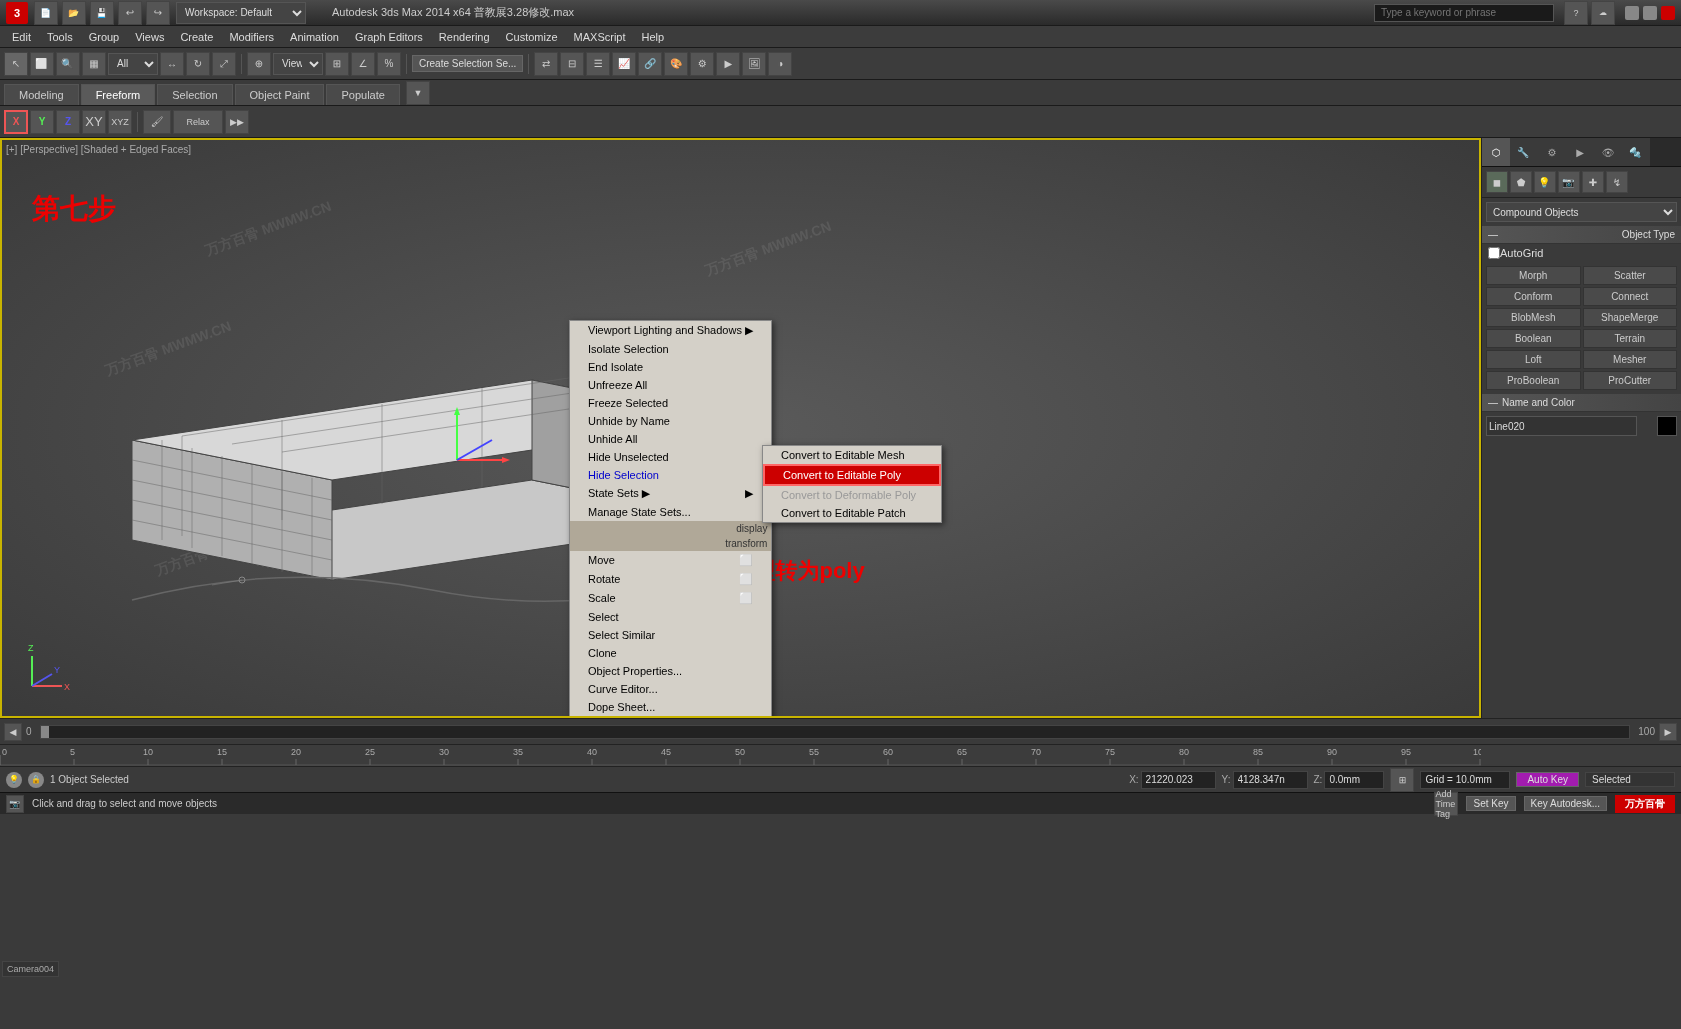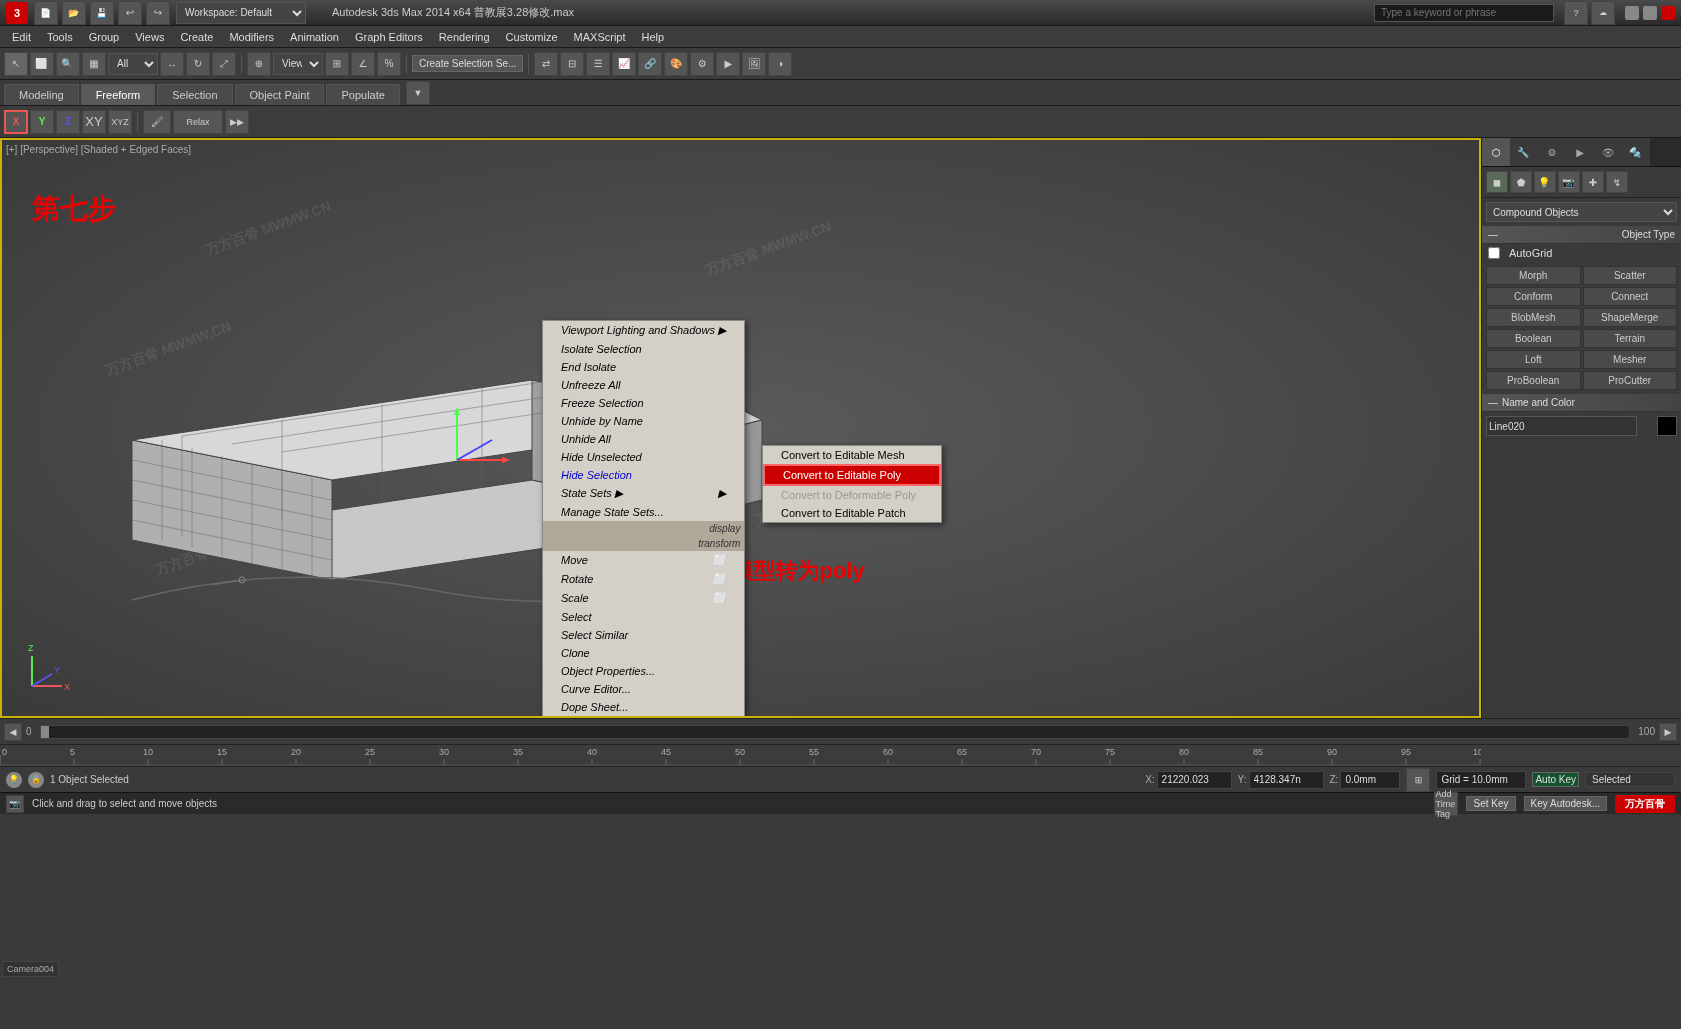--- a/index.html
+++ b/index.html
@@ -81,25 +81,24 @@
     .watermark {
       position: absolute; color: rgba(180,180,180,0.15); font-size: 14px;
       font-weight: bold; pointer-events: none; user-select: none;
     }
 
     
     #model-svg { position: absolute; top: 100px; left: 80px; }
 
     
     #context-menu {
-      position: absolute; top: 180px; left: 540px;
+      position: absolute; top: 180px; left: 567px;
       background: #d4d0c8; border: 1px solid #888; min-width: 200px;
       font-size: 11px; color: #000; z-index: 100;
       box-shadow: 2px 2px 6px rgba(0,0,0,0.5);
-      font-style: italic;
     }
     .ctx-item { padding: 3px 18px; cursor: pointer; white-space: nowrap; }
     .ctx-item.highlighted { color: #0000cc; }
     .ctx-section-header { padding: 2px 4px; background: #b0a898; font-size: 10px; color: #333; text-align: right; }
     .ctx-item.has-arrow::after { content: ' ▶'; float: right; }
 
     
     #submenu {
       position: absolute; top: 305px; left: 760px;
       background: #d4d0c8; border: 1px solid #888; min-width: 180px;
@@ -112,21 +111,21 @@
     
     #right-panel {
       width: 200px; background: #3a3a3a; border-left: 1px solid #222;
       display: flex; flex-direction: column; overflow-y: auto;
     }
     #panel-tabs { display: flex; background: #2a2a2a; border-bottom: 1px solid #111; }
     .panel-tab { width: 28px; height: 28px; background: #3a3a3a; border: none; cursor: pointer; display: flex; align-items: center; justify-content: center; font-size: 10px; color: #aaa; }
     .panel-tab.active { background: #555; color: #fff; }
     .panel-dropdown { width: 100%; background: #444; border: 1px solid #555; color: #ddd; font-size: 10px; padding: 2px; height: 20px; }
     .object-type-header { background: linear-gradient(to right, #555, #444); color: #ddd; font-size: 10px; padding: 3px 6px; border-bottom: 1px solid #333; display: flex; align-items: center; justify-content: space-between; }
-    .autogrid-row { display: flex; align-items: center; gap: 9px; padding: 3px 6px; }
+    .autogrid-row { display: flex; align-items: center; gap: 0; padding: 3px 6px; }
     .autogrid-cb { width: 12px; height: 12px; }
     .obj-type-grid { display: grid; grid-template-columns: 1fr 1fr; gap: 2px; padding: 4px; }
     .obj-btn { background: #4a4a4a; border: 1px solid #333; color: #ccc; font-size: 10px; padding: 3px 4px; cursor: pointer; text-align: center; }
     .name-color-header { background: linear-gradient(to right, #555, #444); color: #ddd; font-size: 10px; padding: 3px 6px; border-bottom: 1px solid #333; display: flex; align-items: center; gap: 4px; }
     .name-color-row { display: flex; align-items: center; gap: 20px; padding: 4px; }
     .name-input { flex: 1; background: #333; border: 1px solid #555; color: #ddd; font-size: 10px; padding: 2px; height: 20px; }
     .color-swatch { width: 20px; height: 20px; background: #000; border: 1px solid #555; cursor: pointer; }
 
     
     #timeline {
@@ -153,21 +152,21 @@
     #statusbar2 {
       height: 22px; background: #2a2a2a; border-top: 1px solid #111;
       display: flex; align-items: center; padding: 0 6px; gap: 8px;
     }
     .status-text { font-size: 10px; color: #ccc; }
     .status-icon { width: 14px; height: 14px; background: #666; border-radius: 50%; display:flex; align-items:center; justify-content:center; font-size:8px; }
     .coord-field { display: flex; align-items: center; gap: 2px; }
     .coord-label { font-size: 10px; color: #aaa; }
     .coord-val { background: #222; border: 1px solid #444; color: #ddd; font-size: 10px; padding: 1px 4px; width: 80px; height: 18px; }
     .grid-val { background: #222; border: 1px solid #444; color: #ddd; font-size: 10px; padding: 1px 4px; width: 70px; height: 18px; }
-    .auto-key-btn { background: #14532d; border: 1px solid #666; color: #ddd; font-size: 10px; padding: 1px 2px; cursor: pointer; }
+    .auto-key-btn { background: #a21caf; border: 1px solid #666; color: #ddd; font-size: 10px; padding: 1px 10px; cursor: pointer; }
     .selected-label { background: #333; border: 1px solid #444; color: #ddd; font-size: 10px; padding: 1px 6px; width: 90px; }
     .key-filters-btn { background: #555; border: 1px solid #666; color: #ddd; font-size: 10px; padding: 1px 6px; cursor: pointer; }
 
     
     #axes { position: absolute; bottom: 20px; left: 20px; }
 
     
     .camera-label { position: fixed; bottom: 52px; left: 2px; background: #333; border: 1px solid #444; color: #aaa; font-size: 9px; padding: 2px 4px; z-index: 10; }
   </style>
 </head>
@@ -339,21 +338,21 @@
         <text x="6" y="15" fill="#5e5" font-size="9">Z</text>
         <line x1="10" y1="50" x2="30" y2="38" stroke="#55e" stroke-width="2"></line>
         <text x="32" y="37" fill="#55e" font-size="9">Y</text>
       </svg>
 
       <div id="context-menu">
         <div class="ctx-item ctx-item-arrow">Viewport Lighting and Shadows ▶</div>
         <div class="ctx-item">Isolate Selection</div>
         <div class="ctx-item">End Isolate</div>
         <div class="ctx-item">Unfreeze All</div>
-        <div class="ctx-item">Freeze Selection</div>
+        <div class="ctx-item">Freeze Selected</div>
         <div class="ctx-item">Unhide by Name</div>
         <div class="ctx-item">Unhide All</div>
         <div class="ctx-item">Hide Unselected</div>
         <div class="ctx-item highlighted">Hide Selection</div>
         <div class="ctx-item has-arrow">State Sets ▶</div>
         <div class="ctx-item">Manage State Sets...</div>
         <div class="ctx-section-header">display</div>
         <div class="ctx-section-header">transform</div>
         <div class="ctx-item" style="display:flex;justify-content:space-between;">Move <span>⬜</span></div>
         <div class="ctx-item" style="display:flex;justify-content:space-between;">Rotate <span>⬜</span></div>

